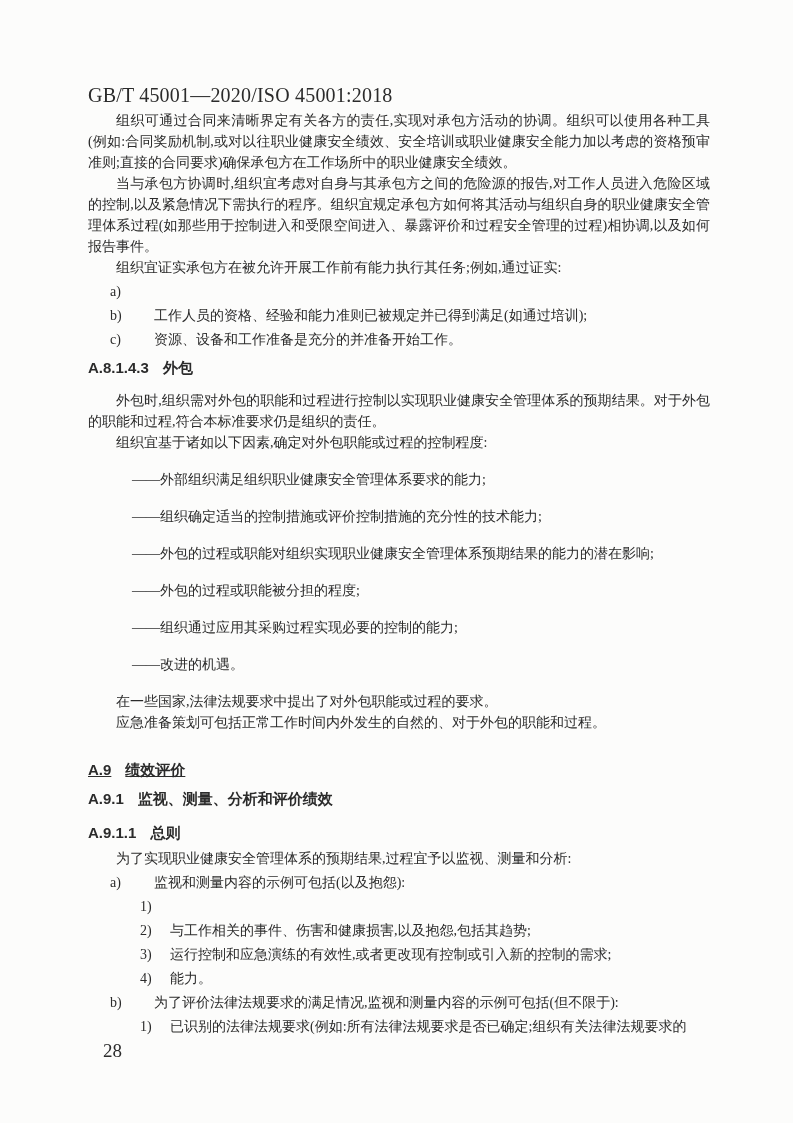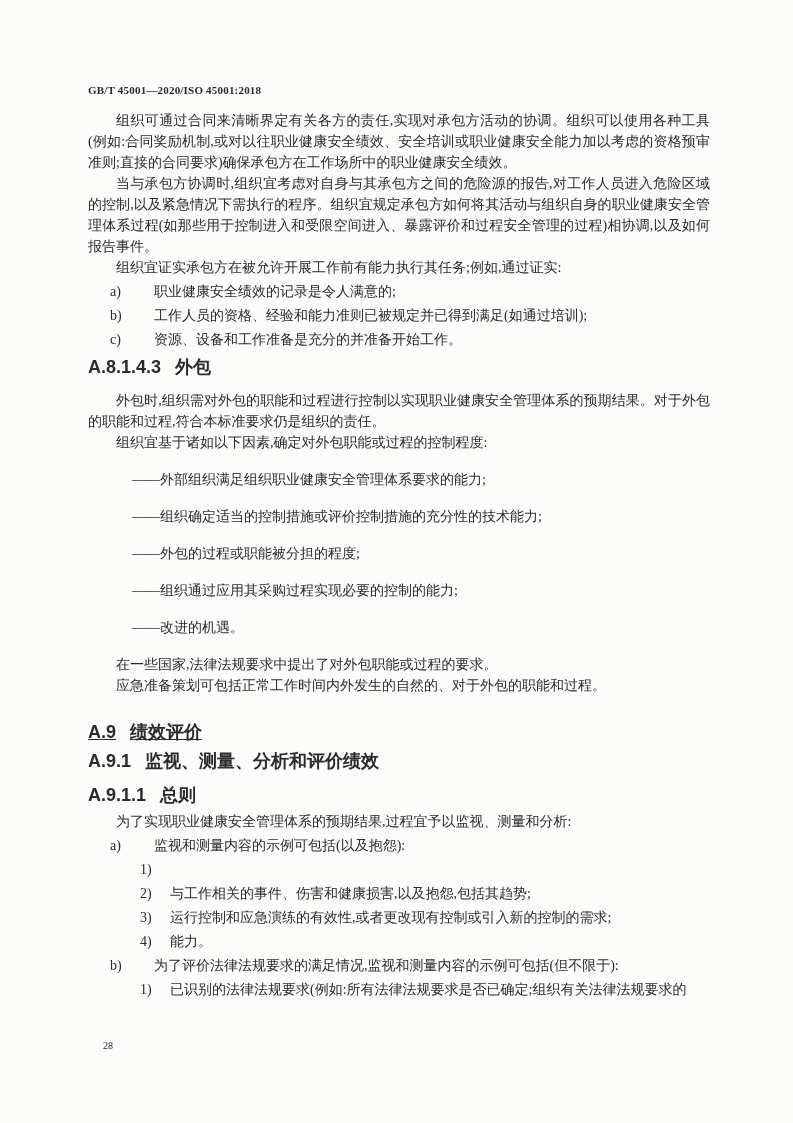--- a/index.html
+++ b/index.html
@@ -13,22 +13,22 @@
     height: 1123px;
     background: #fcfcfb;
     overflow: hidden;
     color: #2b2b2b;
     font-family: "Liberation Serif", serif;
   }
   .running-header {
     position: absolute;
     left: 88px;
     top: 84px;
-    font-size: 11px;
-    font-weight: bold;
+    font-size: 20px;
+    font-weight: normal;
     letter-spacing: 0.2px;
     font-family: "Liberation Serif", serif;
     white-space: nowrap;
   }
   .doc-body {
     position: absolute;
     left: 88px;
     top: 110px;
     width: 622px;
     font-size: 14px;
@@ -48,74 +48,74 @@
     margin: 3px 0 0 0;
   }
   .li.lvl1 { padding-left: 22px; }
   .li.lvl1 .marker { flex: none; width: 44px; }
   .li.lvl2 { padding-left: 52px; }
   .li.lvl2 .marker { flex: none; width: 30px; }
   .li .li-text { flex: 1; text-align: justify; }
   .hd {
     font-family: "Liberation Sans", sans-serif;
     font-weight: bold;
-    font-size: 18px;
+    font-size: 15px;
     line-height: 21px;
     margin: 0;
     text-align: left;
   }
   .hd .hd-num { margin-right: 14px; }
   .hd-outsourcing { margin: 7px 0 12px; }
   .hd-emergency  { margin: 8px 0 12px; }
   .hd-performance { margin: 26px 0 8px; text-decoration: underline; }
   .hd-monitoring { margin: 0 0 13px; }
   .hd-general    { margin: 0 0 5px; }
   .page-number {
     position: absolute;
     left: 103px;
     top: 1040px;
-    font-size: 10px;
+    font-size: 19px;
     font-family: "Liberation Serif", serif;
   }
 </style>
 </head>
 <body>
 
 <div class="page">
 
   <div class="running-header">GB/T 45001—2020/ISO 45001:2018</div>
 
   <div class="doc-body">
 
     <p class="para">组织可通过合同来清晰界定有关各方的责任,实现对承包方活动的协调。组织可以使用各种工具(例如:合同奖励机制,或对以往职业健康安全绩效、安全培训或职业健康安全能力加以考虑的资格预审准则;直接的合同要求)确保承包方在工作场所中的职业健康安全绩效。</p>
     <p class="para">当与承包方协调时,组织宜考虑对自身与其承包方之间的危险源的报告,对工作人员进入危险区域的控制,以及紧急情况下需执行的程序。组织宜规定承包方如何将其活动与组织自身的职业健康安全管理体系过程(如那些用于控制进入和受限空间进入、暴露评价和过程安全管理的过程)相协调,以及如何报告事件。</p>
     <p class="para">组织宜证实承包方在被允许开展工作前有能力执行其任务;例如,通过证实:</p>
 
     <div class="li lvl1">
       <span class="marker">a)</span>
-      <span class="li-text">职业健康安全绩效的记录是令人满意的;</span>
     </div>
     <div class="li lvl1">
       <span class="marker">b)</span>
       <span class="li-text">工作人员的资格、经验和能力准则已被规定并已得到满足(如通过培训);</span>
     </div>
     <div class="li lvl1">
       <span class="marker">c)</span>
       <span class="li-text">资源、设备和工作准备是充分的并准备开始工作。</span>
     </div>
 
     <h3 class="hd hd-outsourcing">
       <span class="hd-num">A.8.1.4.3</span><span class="hd-title">外包</span>
     </h3>
 
     <p class="para">外包时,组织需对外包的职能和过程进行控制以实现职业健康安全管理体系的预期结果。对于外包的职能和过程,符合本标准要求仍是组织的责任。</p>
     <p class="para">组织宜基于诸如以下因素,确定对外包职能或过程的控制程度:</p>
 
     <p class="dash-item">——外部组织满足组织职业健康安全管理体系要求的能力;</p>
     <p class="dash-item">——组织确定适当的控制措施或评价控制措施的充分性的技术能力;</p>
+    <p class="dash-item">——外包的过程或职能对组织实现职业健康安全管理体系预期结果的能力的潜在影响;</p>
     <p class="dash-item">——外包的过程或职能被分担的程度;</p>
     <p class="dash-item">——组织通过应用其采购过程实现必要的控制的能力;</p>
     <p class="dash-item">——改进的机遇。</p>
 
     <p class="para">在一些国家,法律法规要求中提出了对外包职能或过程的要求。</p>
 
 
     <p class="para">应急准备策划可包括正常工作时间内外发生的自然的、对于外包的职能和过程。</p>
 
     <h2 class="hd hd-performance">

